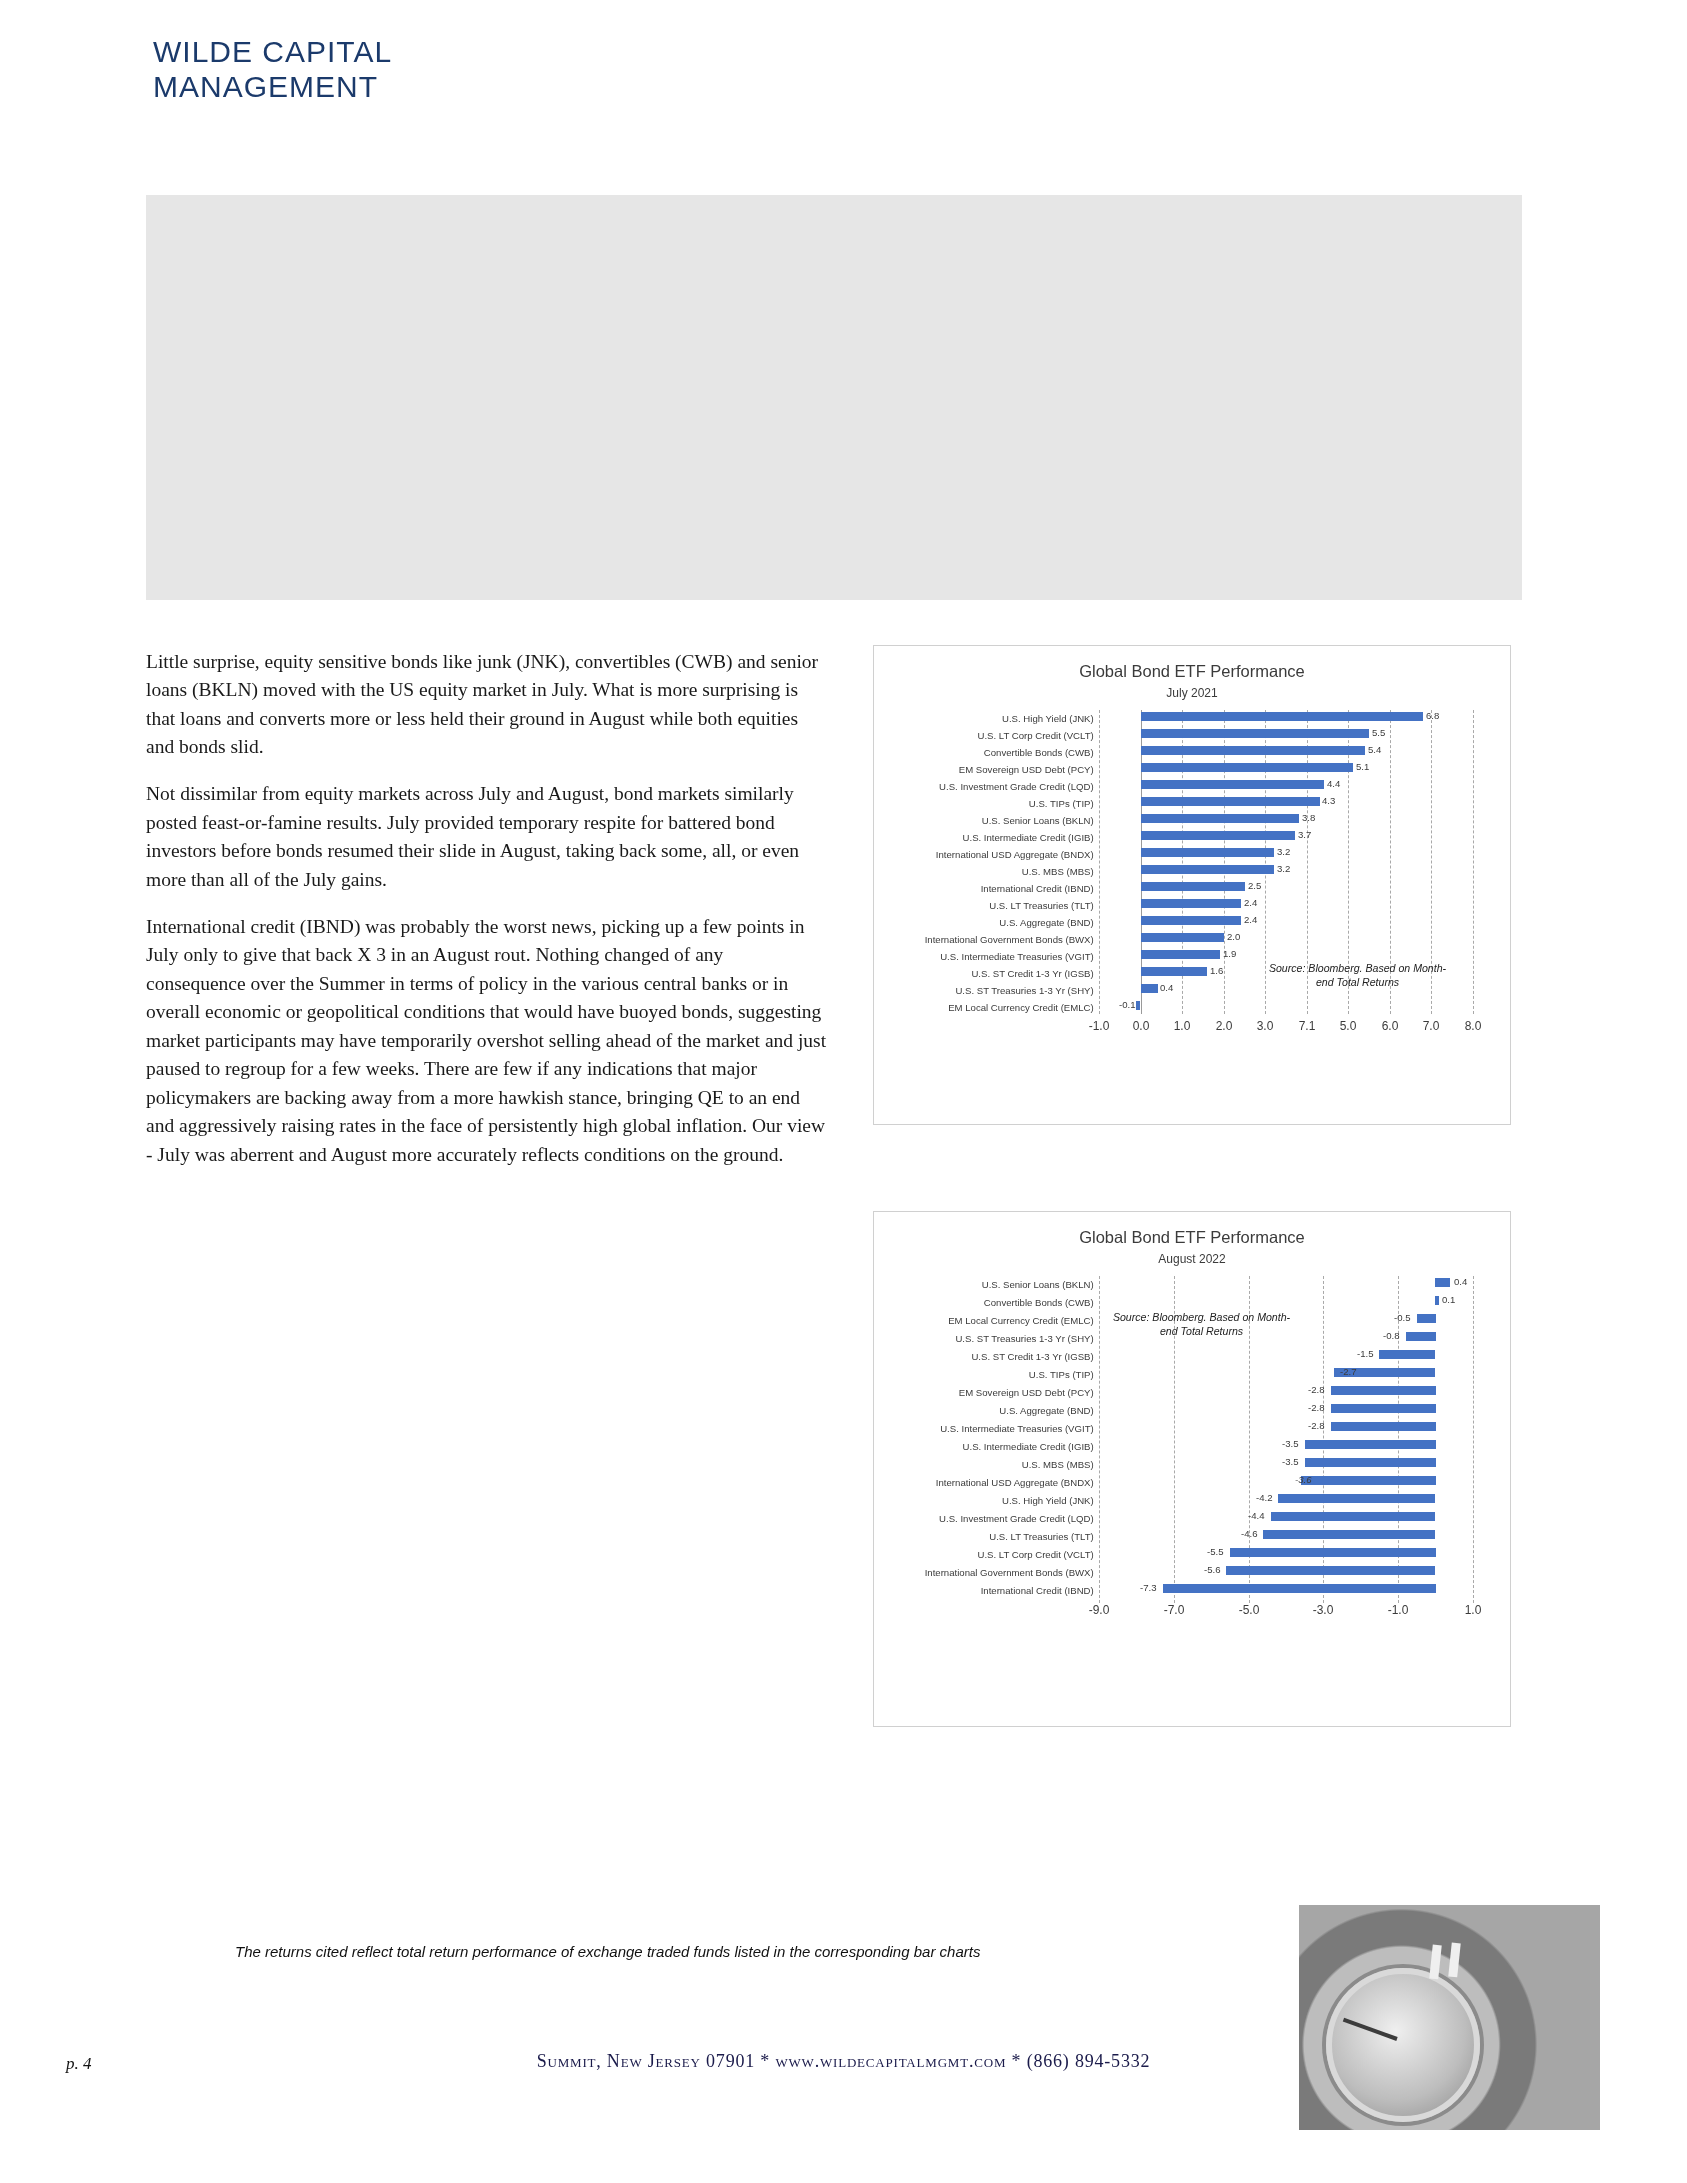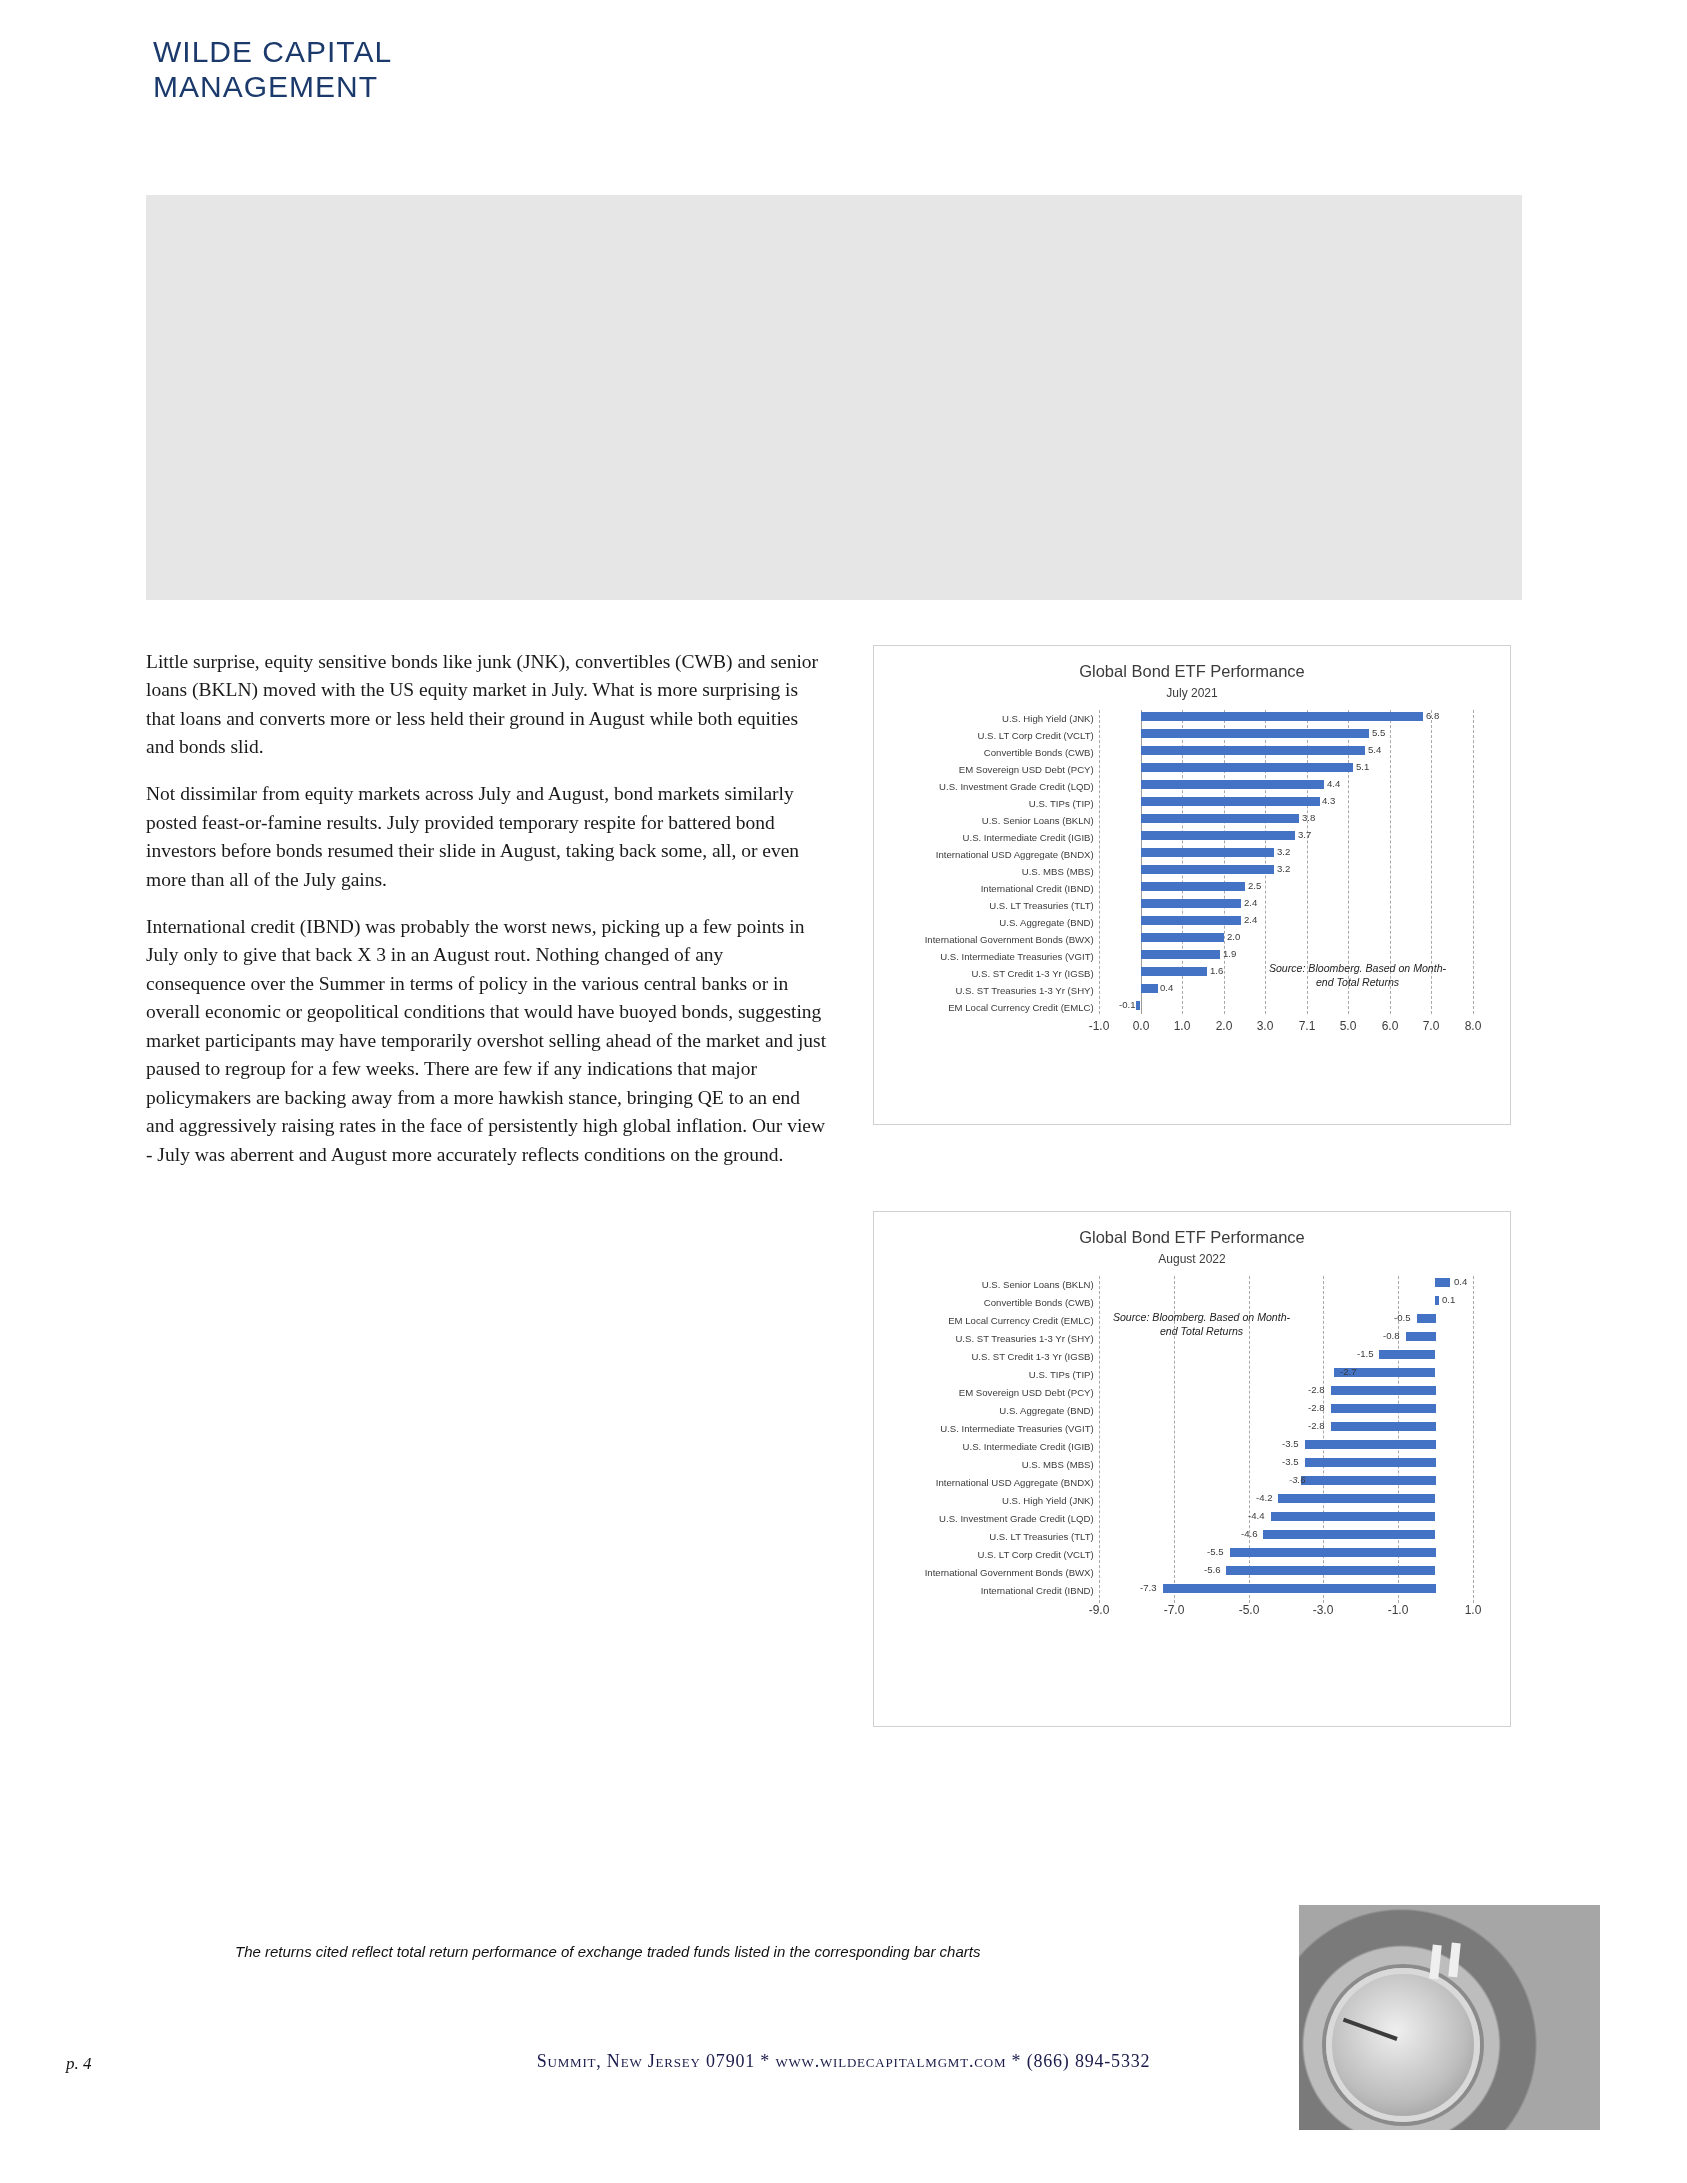--- a/index.html
+++ b/index.html
@@ -475,21 +475,21 @@
             <div class="cat" style="width: 225px;">U.S. MBS (MBS)</div>
             <div class="track" style="width: 374px; flex: 0 0 auto;">
               <div class="bar" style="background: rgb(68, 114, 196); left: 206px; width: 131px;"></div>
               <div class="val" style="left: 183px;">-3.5</div>
             </div>
           </div>
           <div class="row" style="height: 18px;">
             <div class="cat" style="width: 225px;">International USD Aggregate (BNDX)</div>
             <div class="track" style="width: 374px; flex: 0 0 auto;">
               <div class="bar" style="background: rgb(68, 114, 196); left: 202px; width: 135px;"></div>
-              <div class="val" style="left: 190px; font-style: italic;">-3.6</div>
+              <div class="val" style="left: 196px; font-style: italic;">-3.6</div>
             </div>
           </div>
           <div class="row" style="height: 18px;">
             <div class="cat" style="width: 225px;">U.S. High Yield (JNK)</div>
             <div class="track" style="width: 374px; flex: 0 0 auto;">
               <div class="bar" style="background: rgb(68, 114, 196); left: 179px; width: 157px;"></div>
               <div class="val" style="left: 157px;">-4.2</div>
             </div>
           </div>
           <div class="row" style="height: 18px;">

